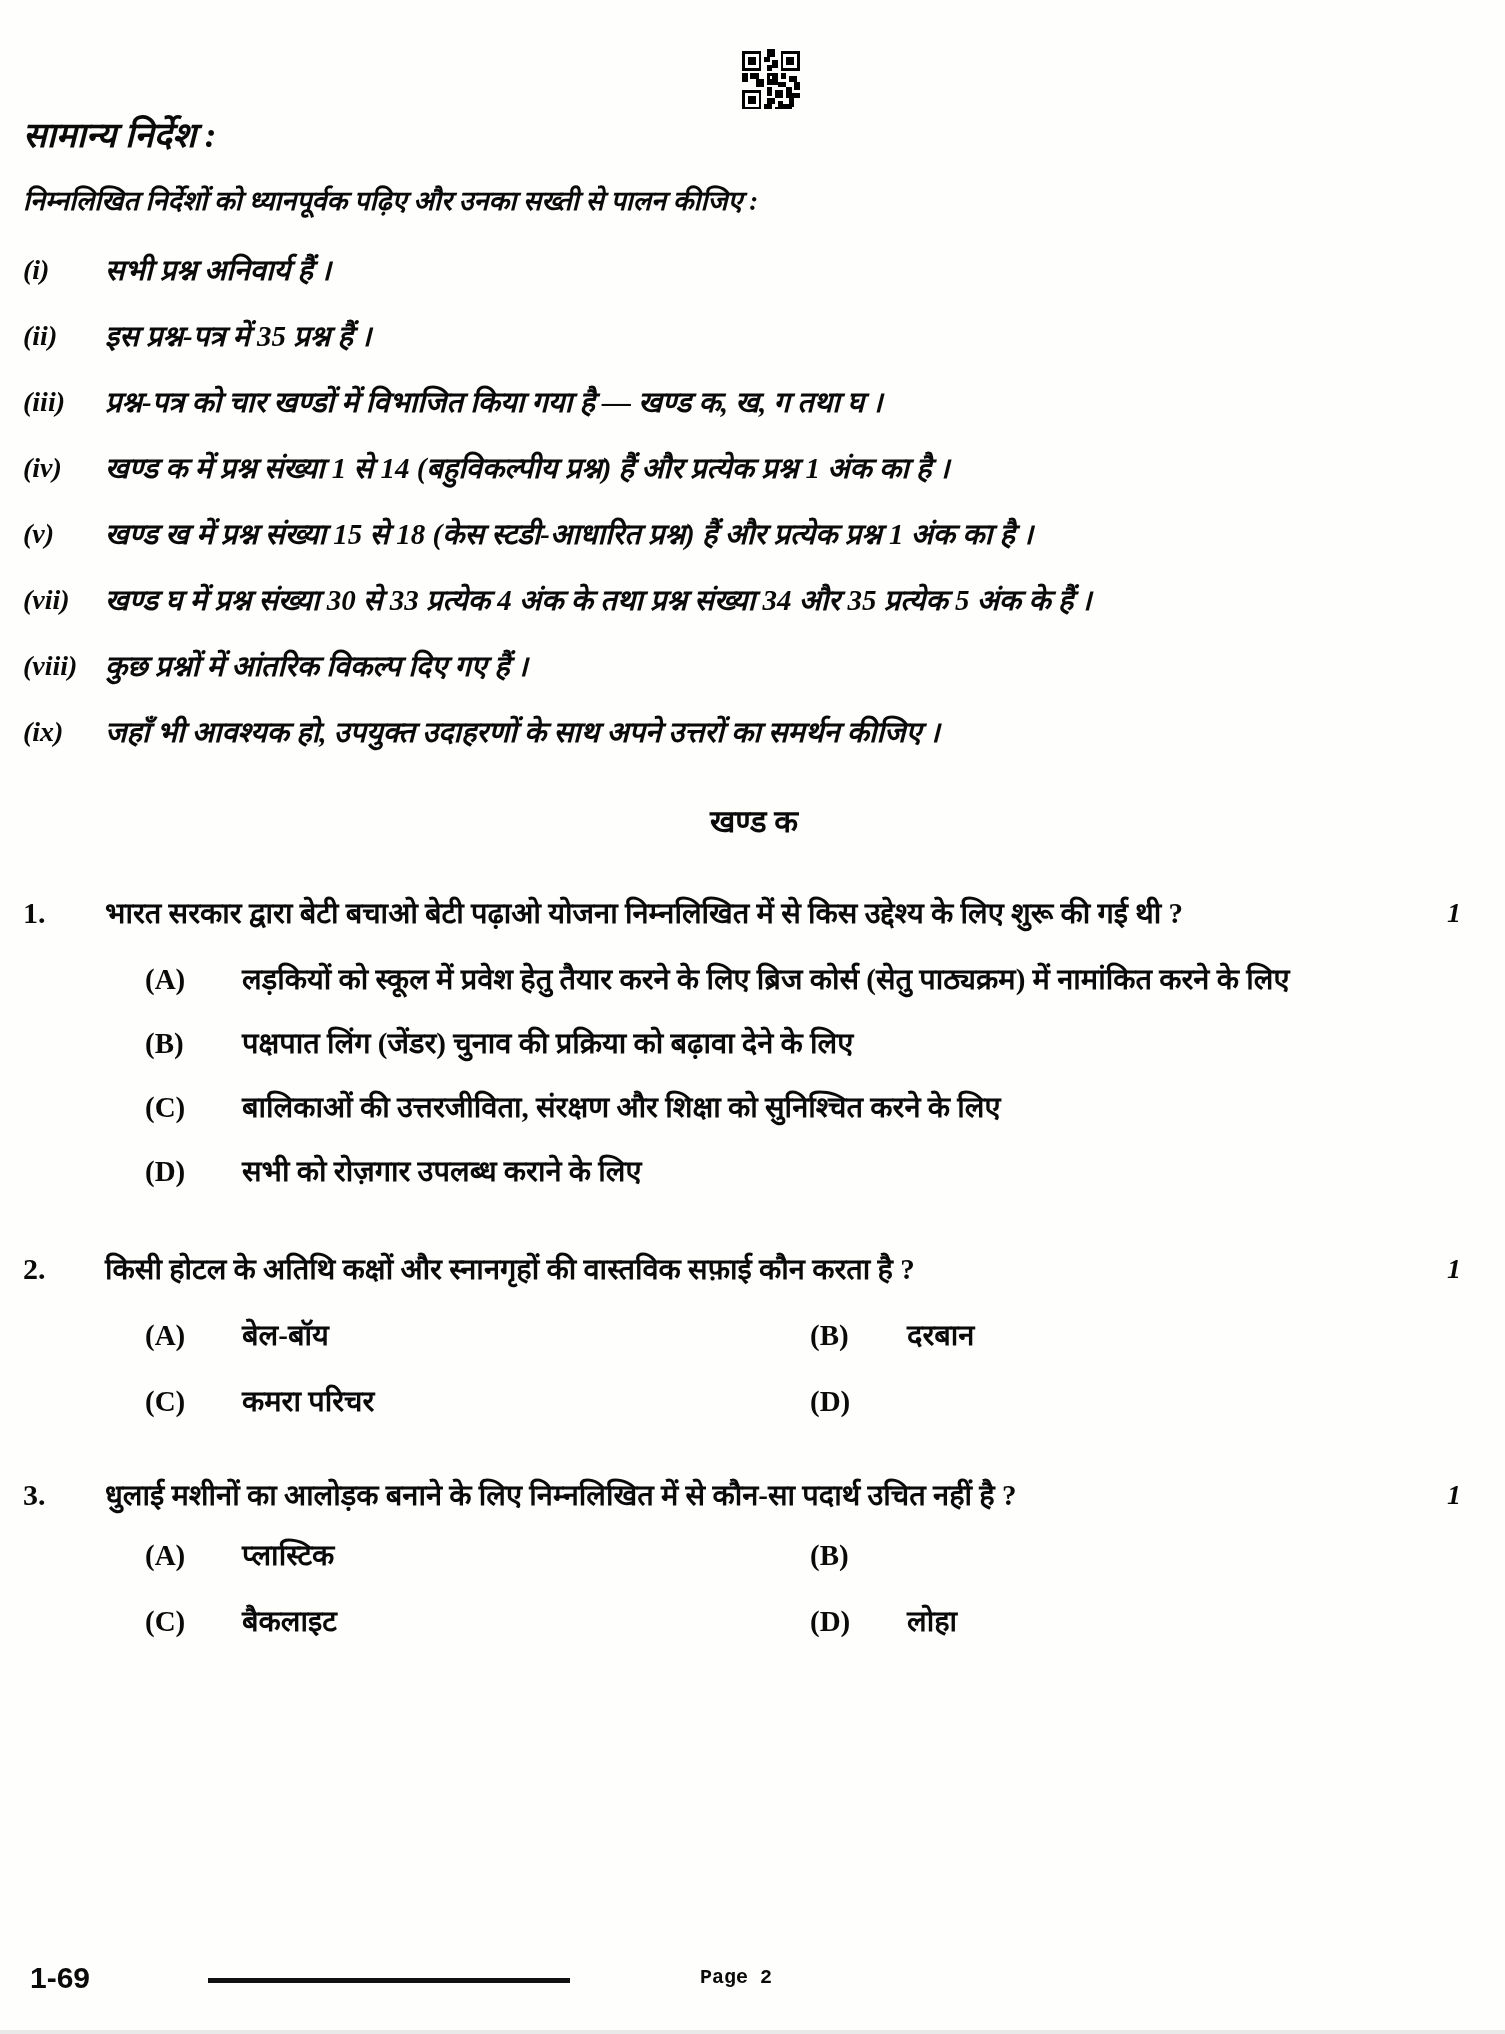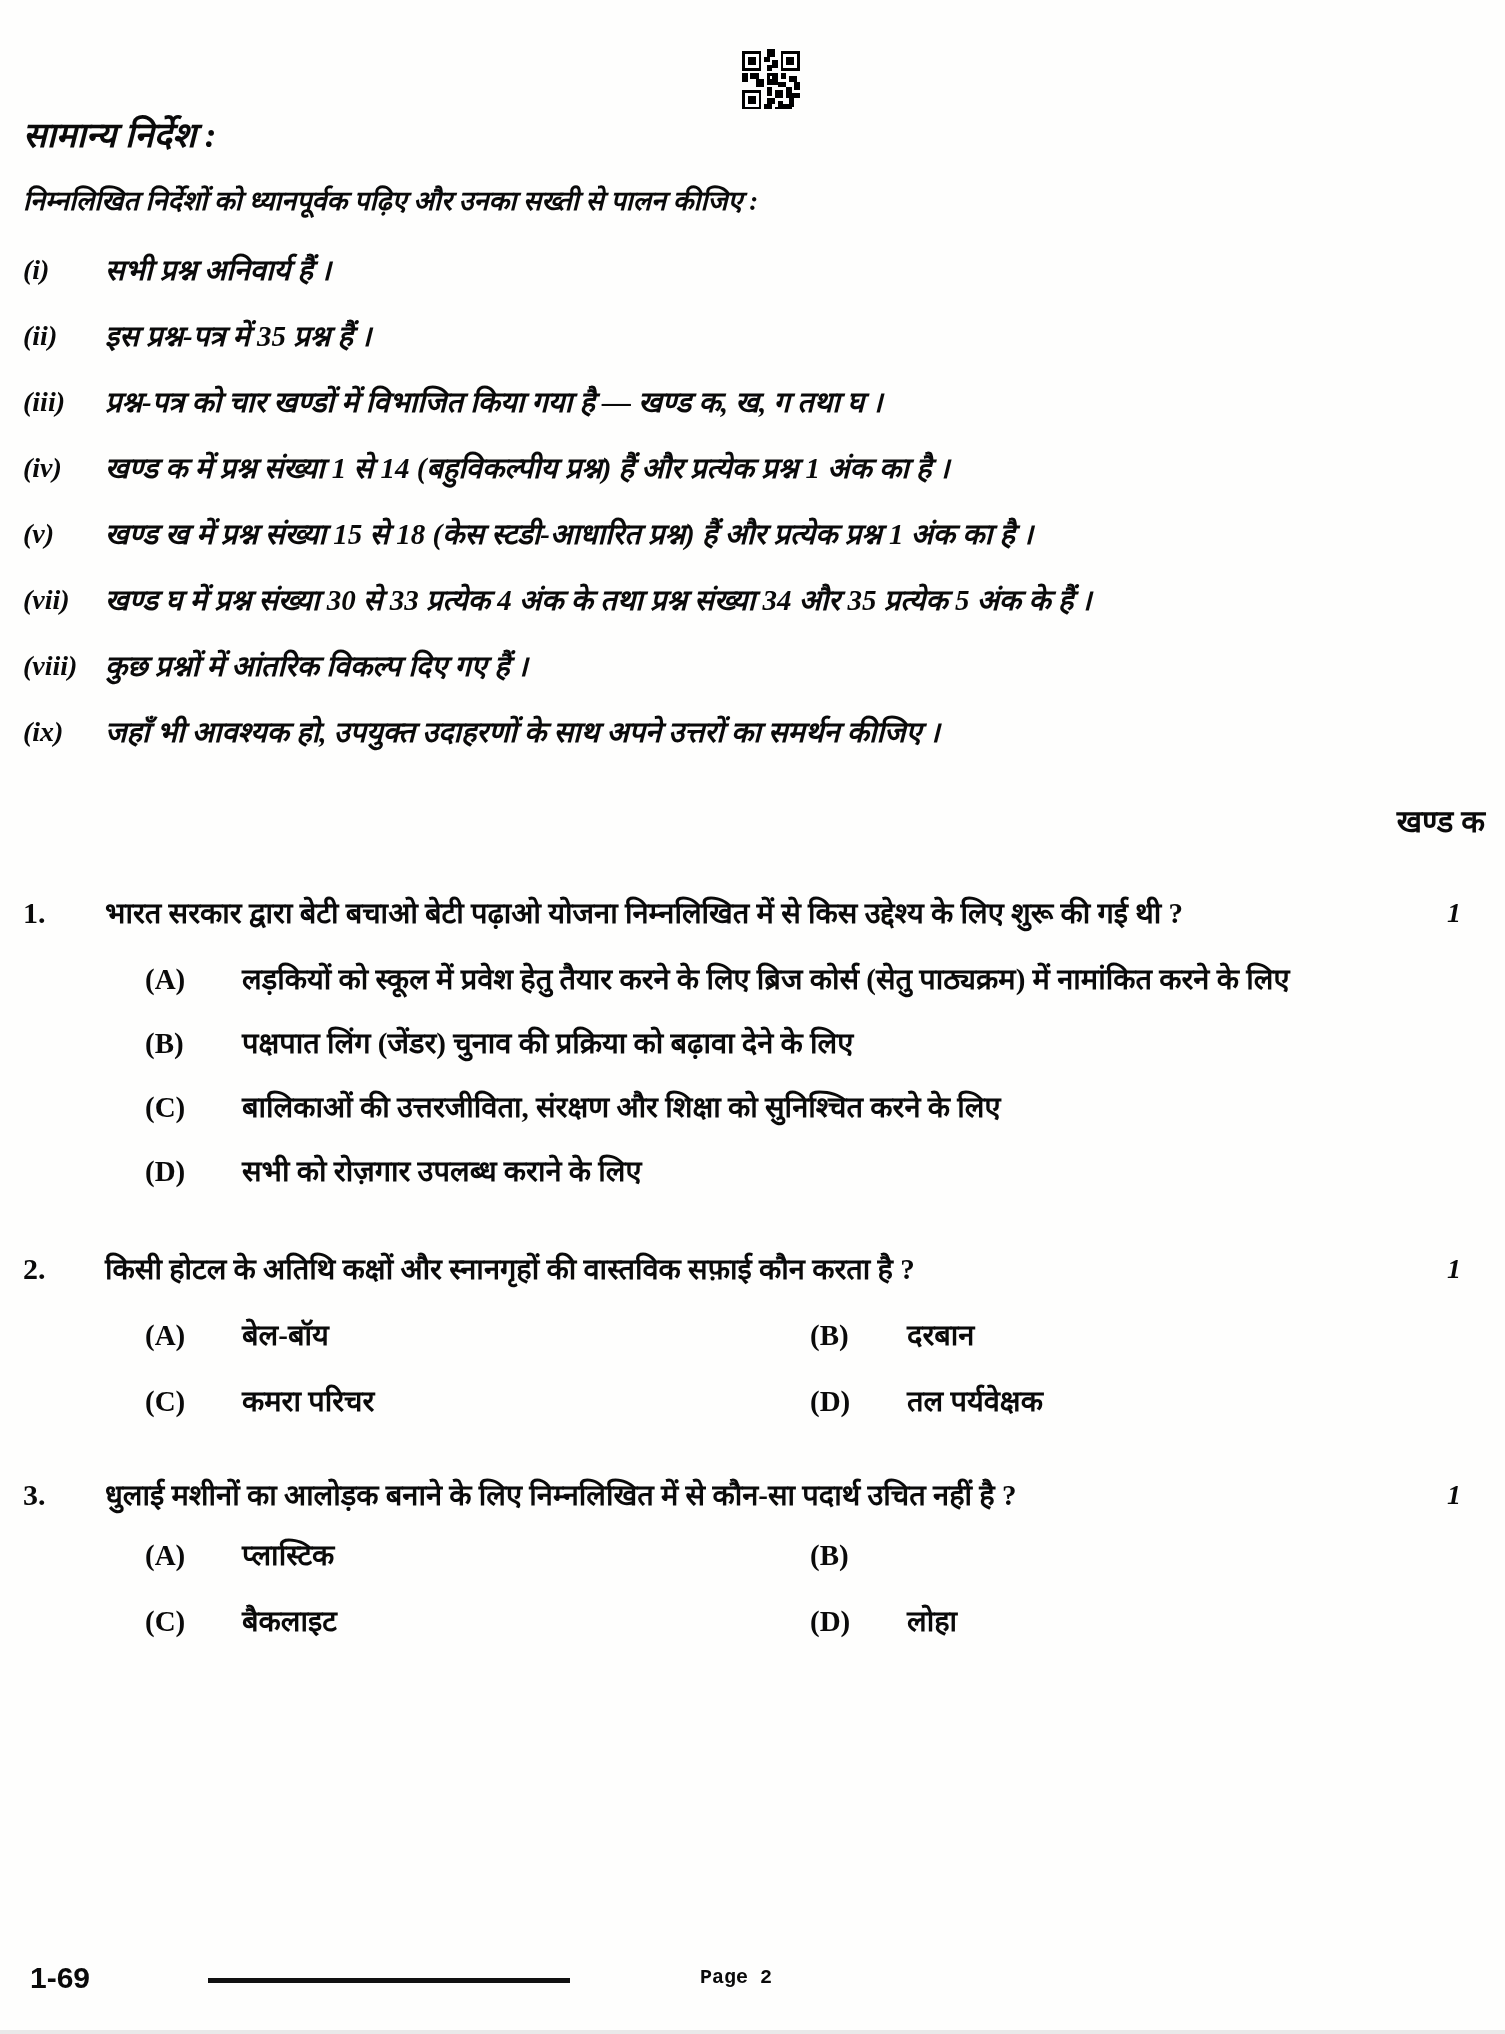--- a/index.html
+++ b/index.html
@@ -32,21 +32,21 @@
     padding-right:30px;
   }
   .gi-list { margin-top:26px; }
   .gi-item { display:flex; margin-bottom:22px; font-style:italic; }
   .gi-num { width:82px; flex:0 0 82px; font-size:28px; line-height:44px; }
   .gi-text { flex:1; font-size:29px; line-height:44px; padding-right:36px; }
 
   
   .section-heading {
     margin-top:46px;
-    text-align:right;
+    text-align:center;
     font-size:31px; line-height:44px;
   }
 
   
   .question { margin-top:46px; }
   .q2 { margin-top:52px; }
   .q3 { margin-top:48px; }
   .q-row { display:flex; }
   .q-num { width:82px; flex:0 0 82px; font-size:30px; line-height:46px; }
   .q-text { flex:1; font-size:29px; line-height:46px; max-width:1310px; }
@@ -203,21 +203,20 @@
             <span class="otext">दरबान</span>
           </div>
         </div>
         <div class="opt-row-2col">
           <div class="opt-cell opt-cell-1">
             <span class="olabel">(C)</span>
             <span class="otext">कमरा परिचर</span>
           </div>
           <div class="opt-cell opt-cell-2">
             <span class="olabel">(D)</span>
-            <span class="otext">तल पर्यवेक्षक</span>
           </div>
         </div>
       </div>
     </div>
 
     <div class="question q3">
       <div class="q-row">
         <span class="q-num">3.</span>
         <span class="q-text"><span>धुलाई मशीनों का आलोड़क बनाने के लिए निम्नलिखित में से कौन-सा पदार्थ उचित </span><span class="emph">नहीं</span><span> है ?</span></span>
         <span class="q-marks">1</span>

